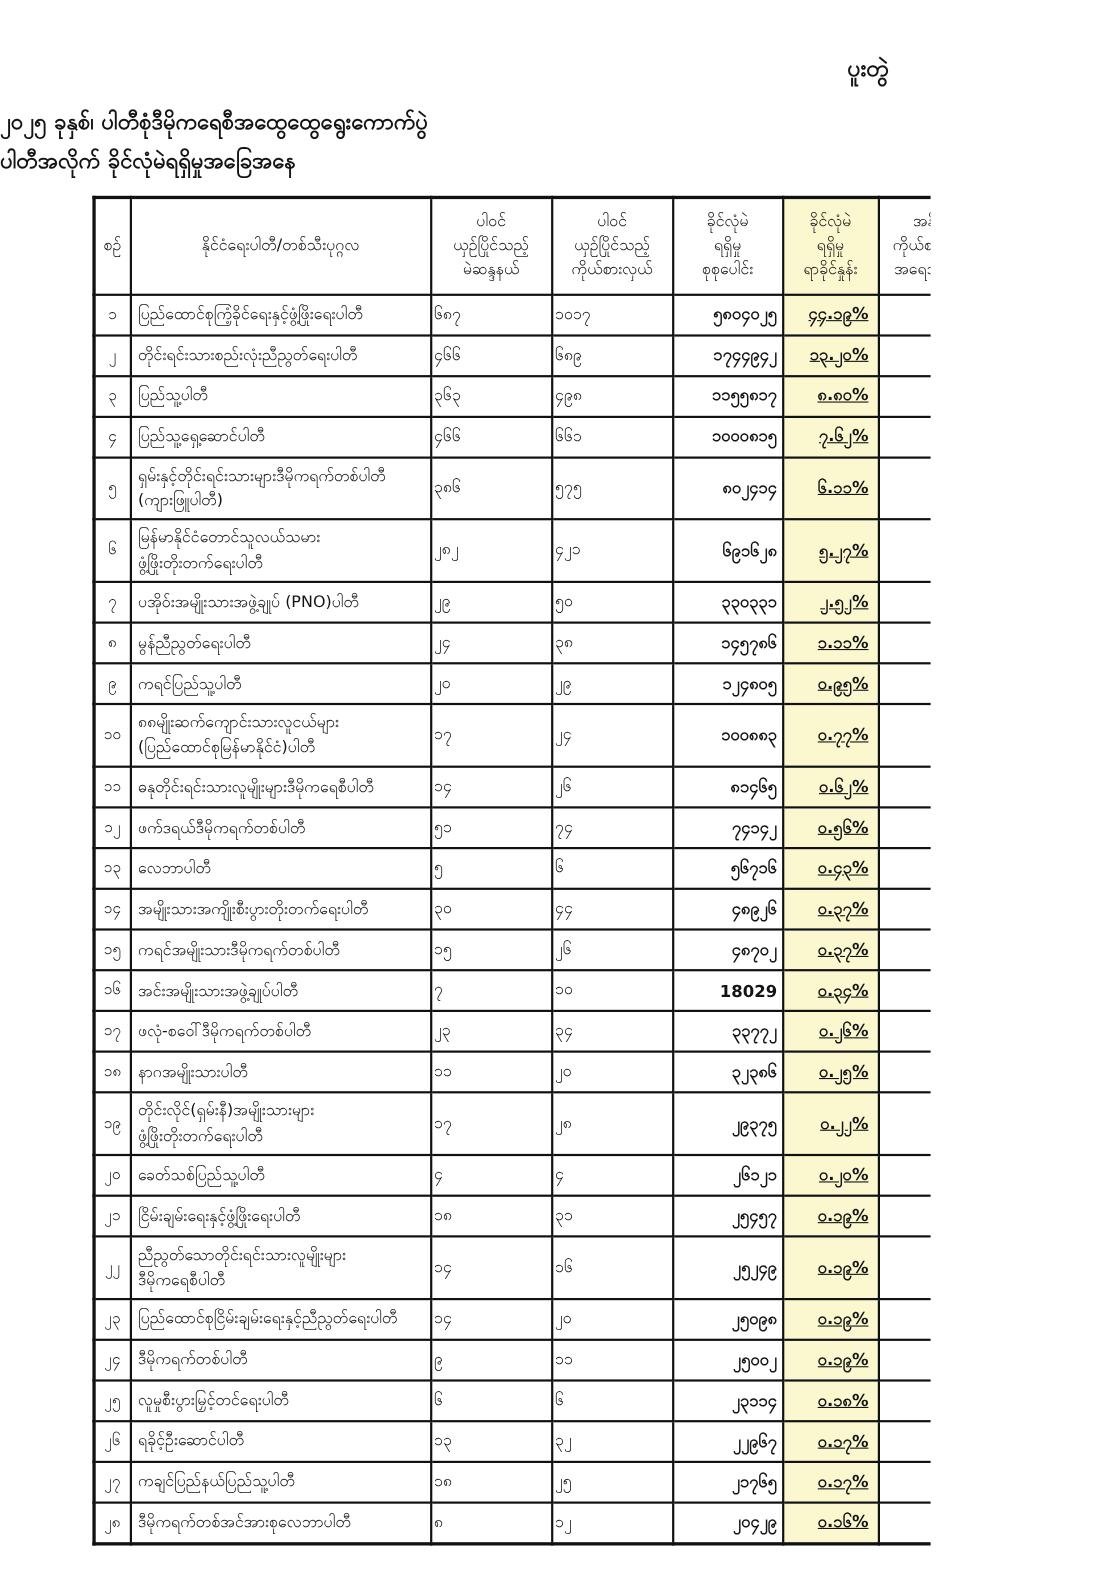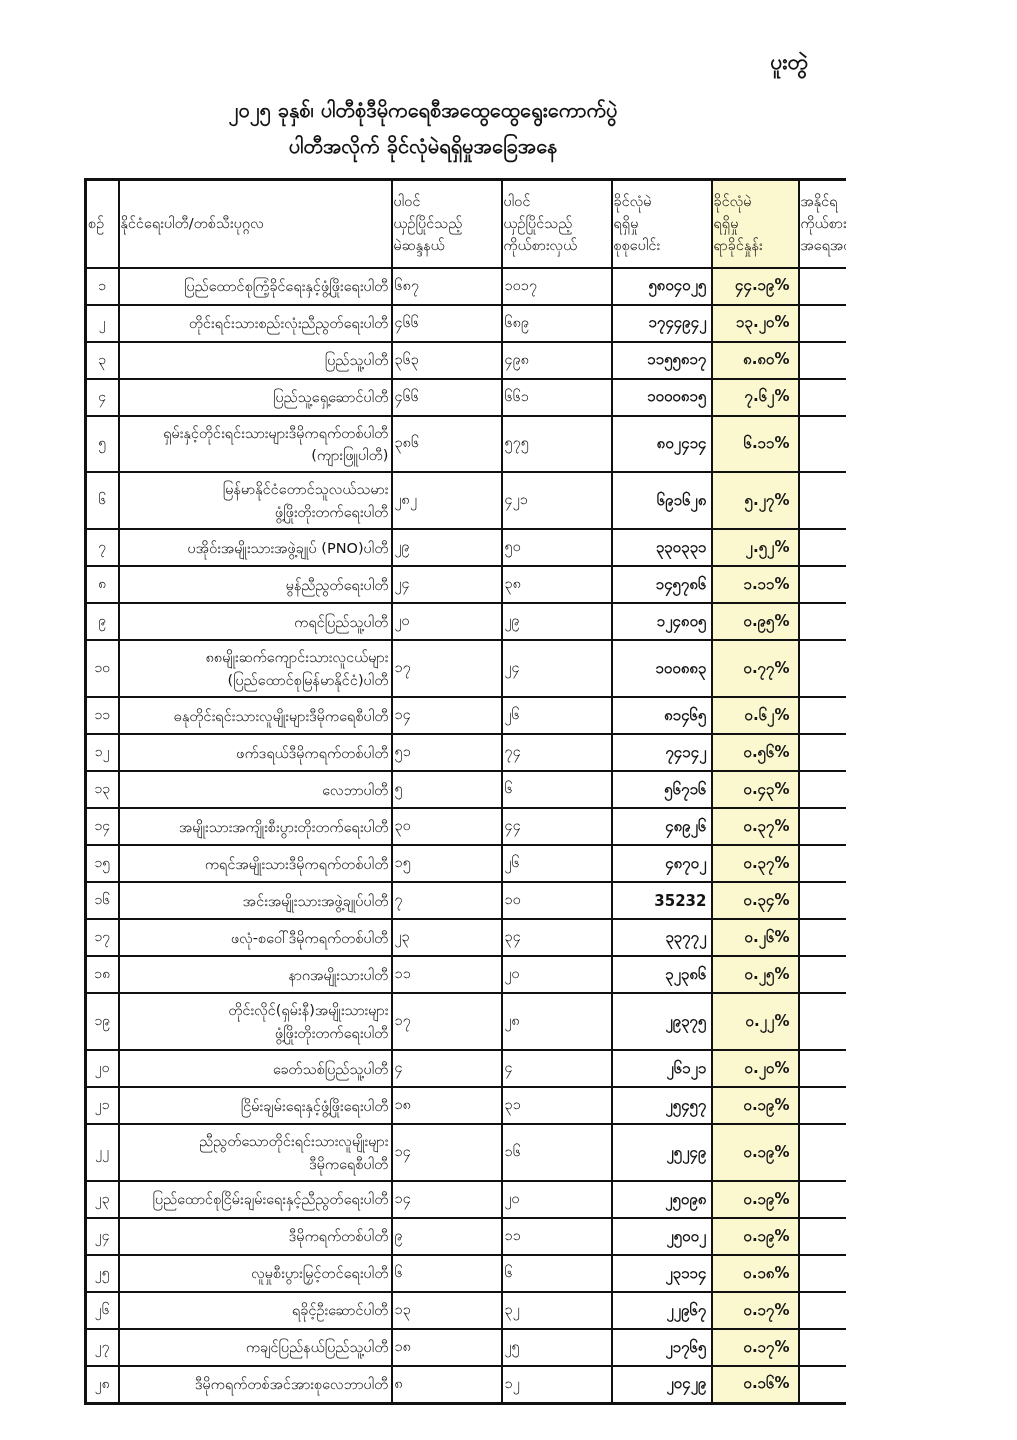--- a/index.html
+++ b/index.html
@@ -10,53 +10,52 @@
     font-family:"DejaVu Sans", sans-serif;
     color:#141414;
     overflow:hidden;
   }
   .annex {
     position:absolute; top:48px; right:38px;
     font-size:21px; font-weight:bold;
   }
   .titles {
     position:absolute; top:92px; left:0; width:100%;
-    text-align:center;
   }
   .titles .t1, .titles .t2 {
     font-size:20px; font-weight:bold; line-height:1.8;
   }
   table.results {
     position:absolute; left:84px; top:178px;
     width:891px;
     border-collapse:collapse;
     table-layout:fixed;
     border:3px solid #111;
   }
   th, td {
     border:2px solid #111;
     vertical-align:middle;
     overflow:hidden;
   }
   thead tr { height:88px; }
   th {
     font-weight:normal;
     font-size:14.5px;
-    text-align:left;
+    text-align:center;
     white-space:pre-line;
     line-height:1.5;
     padding:2px 1px;
   }
   tbody tr { height:37px; }
   td { font-size:14.5px; padding:5px 2px; }
   .c-no     { text-align:center; font-size:14px; }
-  .c-name   { text-align:right; padding-left:6px; white-space:pre-line; line-height:1.55; }
+  .c-name   { text-align:left; padding-left:6px; white-space:pre-line; line-height:1.55; }
   .c-num    { }
   .c-votes  { text-align:right; padding-right:4px; font-weight:bold; font-size:15px; }
-  .c-pct    { text-align:right; padding-right:8px; font-weight:bold; font-size:15px; }
+  .c-pct    { text-align:right; padding-right:8px; font-weight:bold; font-size:15px;text-decoration:underline; }
   .c-win    { text-align:right; font-weight:bold; font-size:11px; }
   .c-remark { text-align:center; }
   .hl { background:#FBF8D0; }
 </style>
 </head>
 <body>
 
 <div class="page">
 
   <div class="annex">ပူးတွဲ</div>
@@ -251,21 +250,21 @@
       <td class="c-votes">၄၈၇၀၂</td>
       <td class="c-pct hl">၀.၃၇%</td>
       <td class="c-win">၇</td>
       <td class="c-remark"></td>
     </tr>
         <tr>
       <td class="c-no">၁၆</td>
       <td class="c-name">အင်းအမျိုးသားအဖွဲ့ချုပ်ပါတီ</td>
       <td class="c-num">၇</td>
       <td class="c-num">၁၀</td>
-      <td class="c-votes">35232</td>
+      <td class="c-votes">18029</td>
       <td class="c-pct hl">၀.၃၄%</td>
       <td class="c-win">၄</td>
       <td class="c-remark"></td>
     </tr>
         <tr>
       <td class="c-no">၁၇</td>
       <td class="c-name">ဖလုံ-စဝေါ်ဒီမိုကရက်တစ်ပါတီ</td>
       <td class="c-num">၂၃</td>
       <td class="c-num">၃၄</td>
       <td class="c-votes">၃၃၇၇၂</td>

